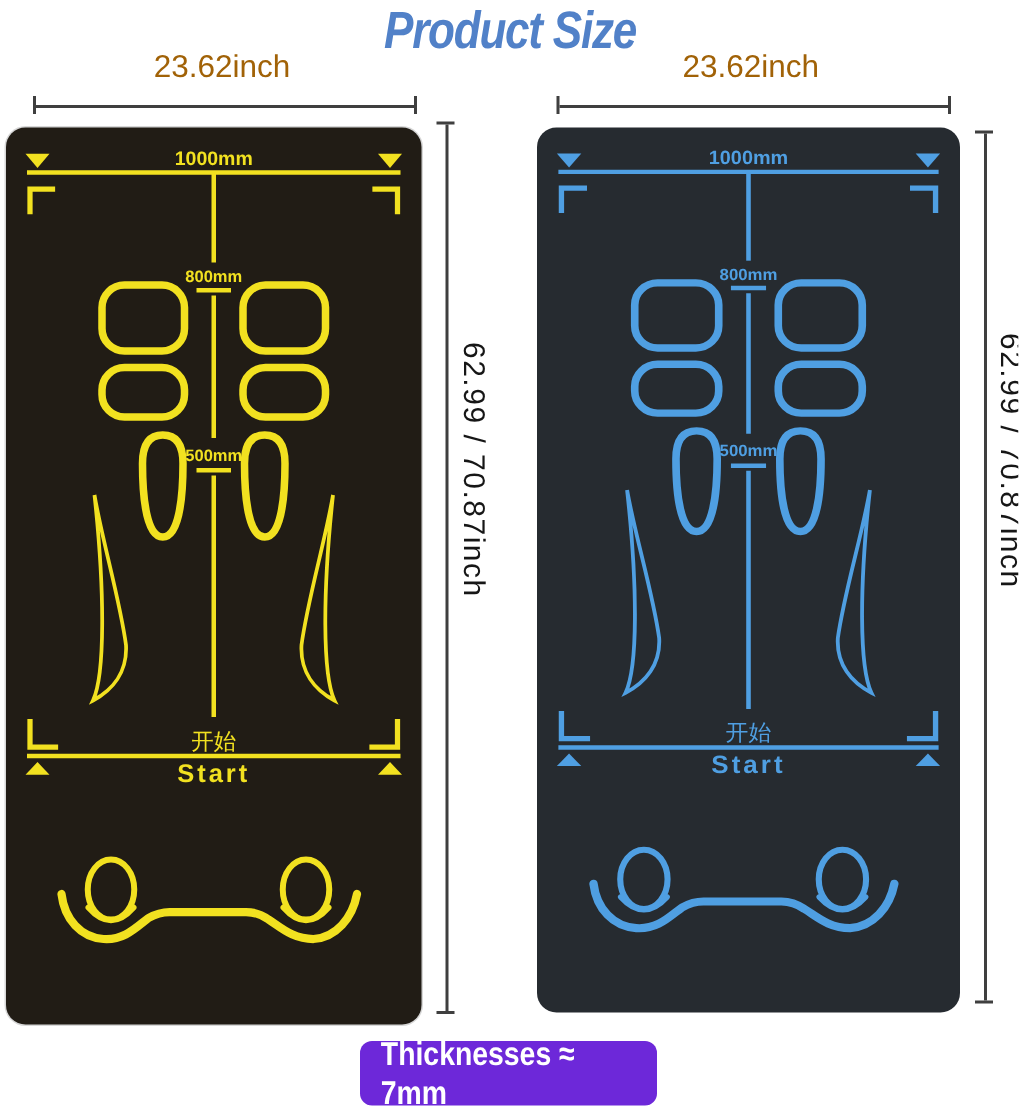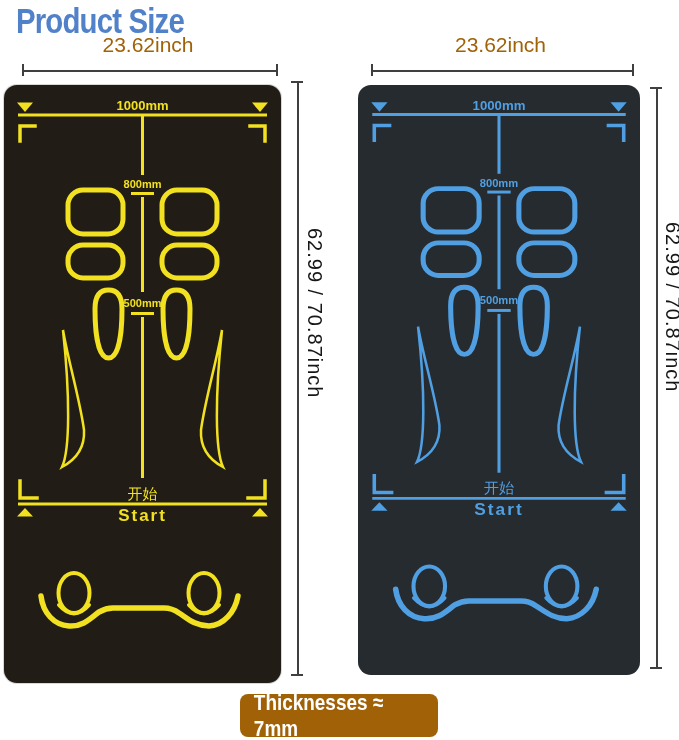--- a/index.html
+++ b/index.html
@@ -1,20 +1,20 @@
 <!DOCTYPE html>
 <html><head>
 <meta charset="utf-8">
 <style>
   html,body{margin:0;padding:0;background:#fff;}
   .page{position:relative;width:679px;height:740px;background:#ffffff;overflow:hidden;
         font-family:"Liberation Sans",sans-serif;}
 
   
-  .title-wrap{position:absolute;top:1px;left:0;width:100%;}
+  .title-wrap{position:absolute;top:1px;left:0;width:100%;text-align:center;font-style:italic;}
   .title-text{display:inline-block;font-size:35px;font-weight:bold;color:#5181c8;
               letter-spacing:-1px;transform:scaleX(.84);transform-origin:center;}
 
   
   .size-label-h{position:absolute;text-align:center;font-size:21px;color:#a16207;}
   .size-label-v{position:absolute;writing-mode:vertical-rl;font-size:20px;color:#161616;
                 letter-spacing:1px;}
   .hdim{position:absolute;height:12px;border-left:2px solid #3f3f3f;border-right:2px solid #3f3f3f;}
   .hdim i{display:block;height:6px;border-bottom:2px solid #3f3f3f;}
   .vdim{position:absolute;width:12px;border-top:2px solid #3f3f3f;border-bottom:2px solid #3f3f3f;}
@@ -36,21 +36,21 @@
   .mat svg .t13{font-size:13px;}
   .mat svg .t11{font-size:11px;}
   .mat svg .t15{font-size:15px;font-weight:normal;}
   .mat svg .t17{font-size:17px;letter-spacing:2px;}
   
   .mat--blue .lt2{stroke:#c2def2;}
   .mat--blue .lt3{stroke:#c9d6de;}
   .mat--blue text{fill:#b9d3e8;}
 
   
-  .badge{position:absolute;left:240px;top:694px;width:198px;height:43px;background:#a16207;
+  .badge{position:absolute;left:240px;top:694px;width:198px;height:43px;background:#6d28d9;
          border-radius:8px;color:#ffffff;display:flex;align-items:center;justify-content:center;}
   .badge span{display:inline-block;font-size:22px;font-weight:bold;transform:scaleX(.86);}
 </style>
 </head>
 <body>
 
 <div class="page">
 
   <div class="title-wrap">
     <span class="title-text">Product Size</span>

